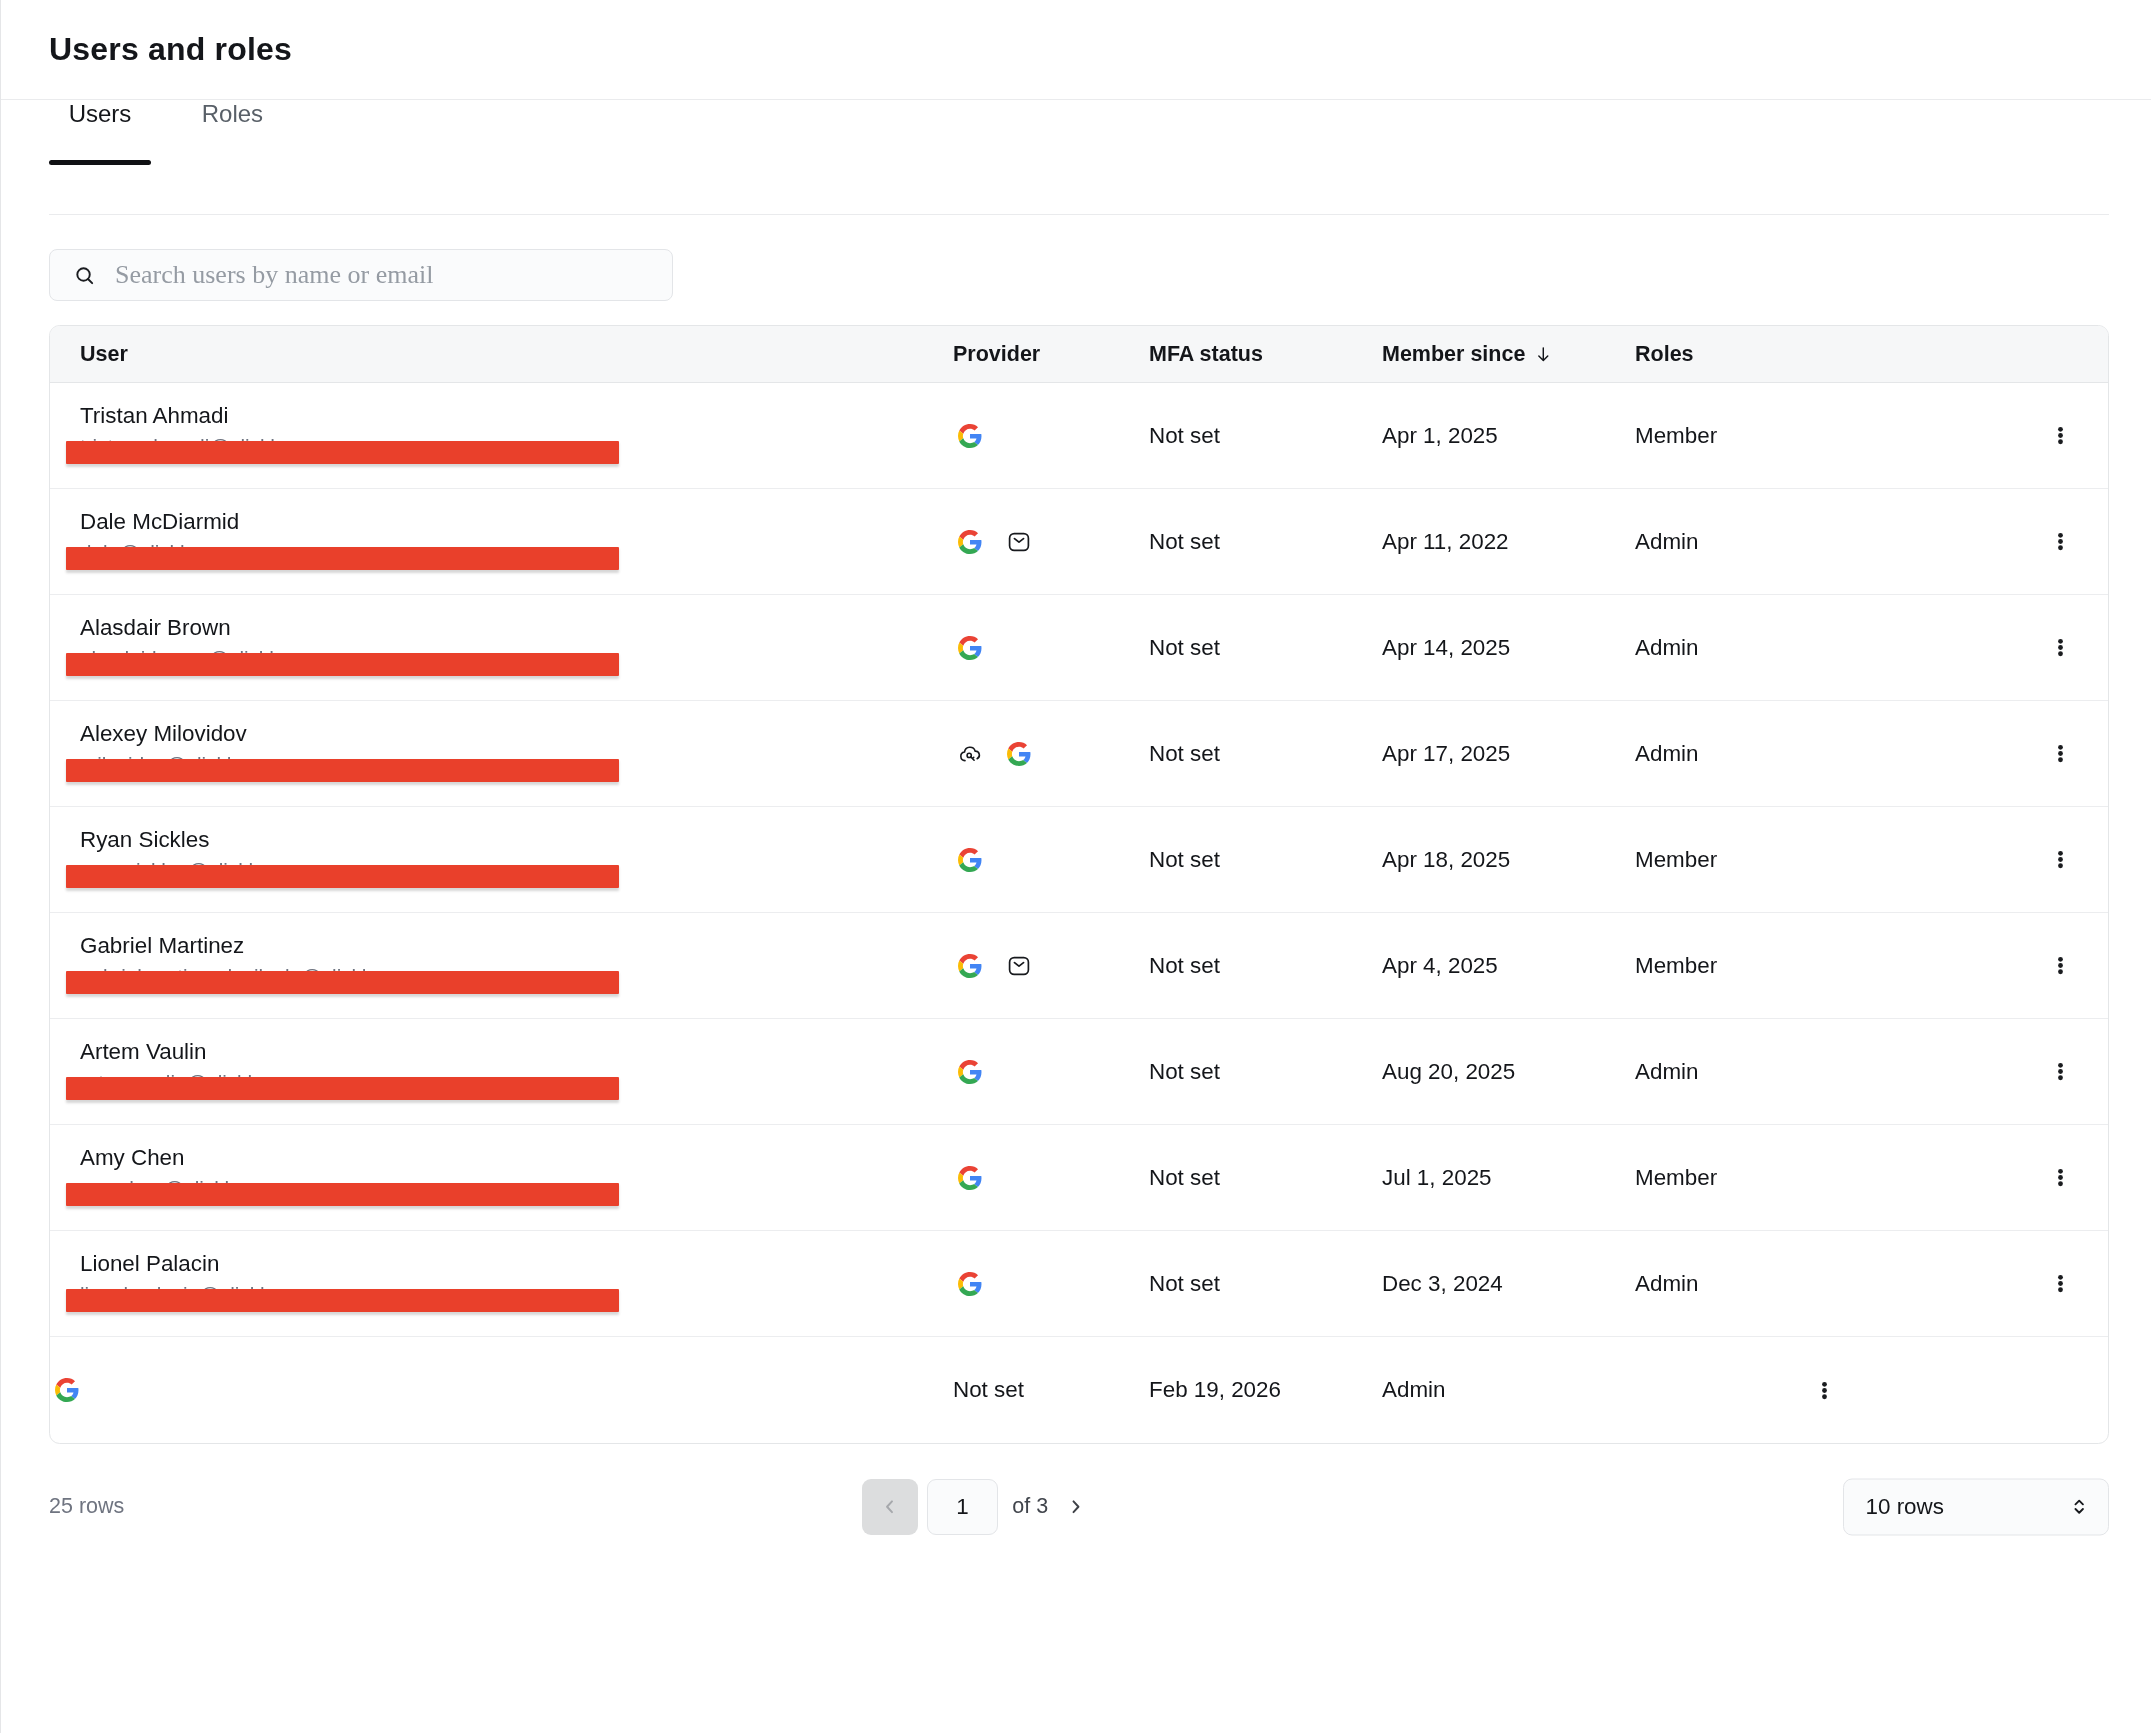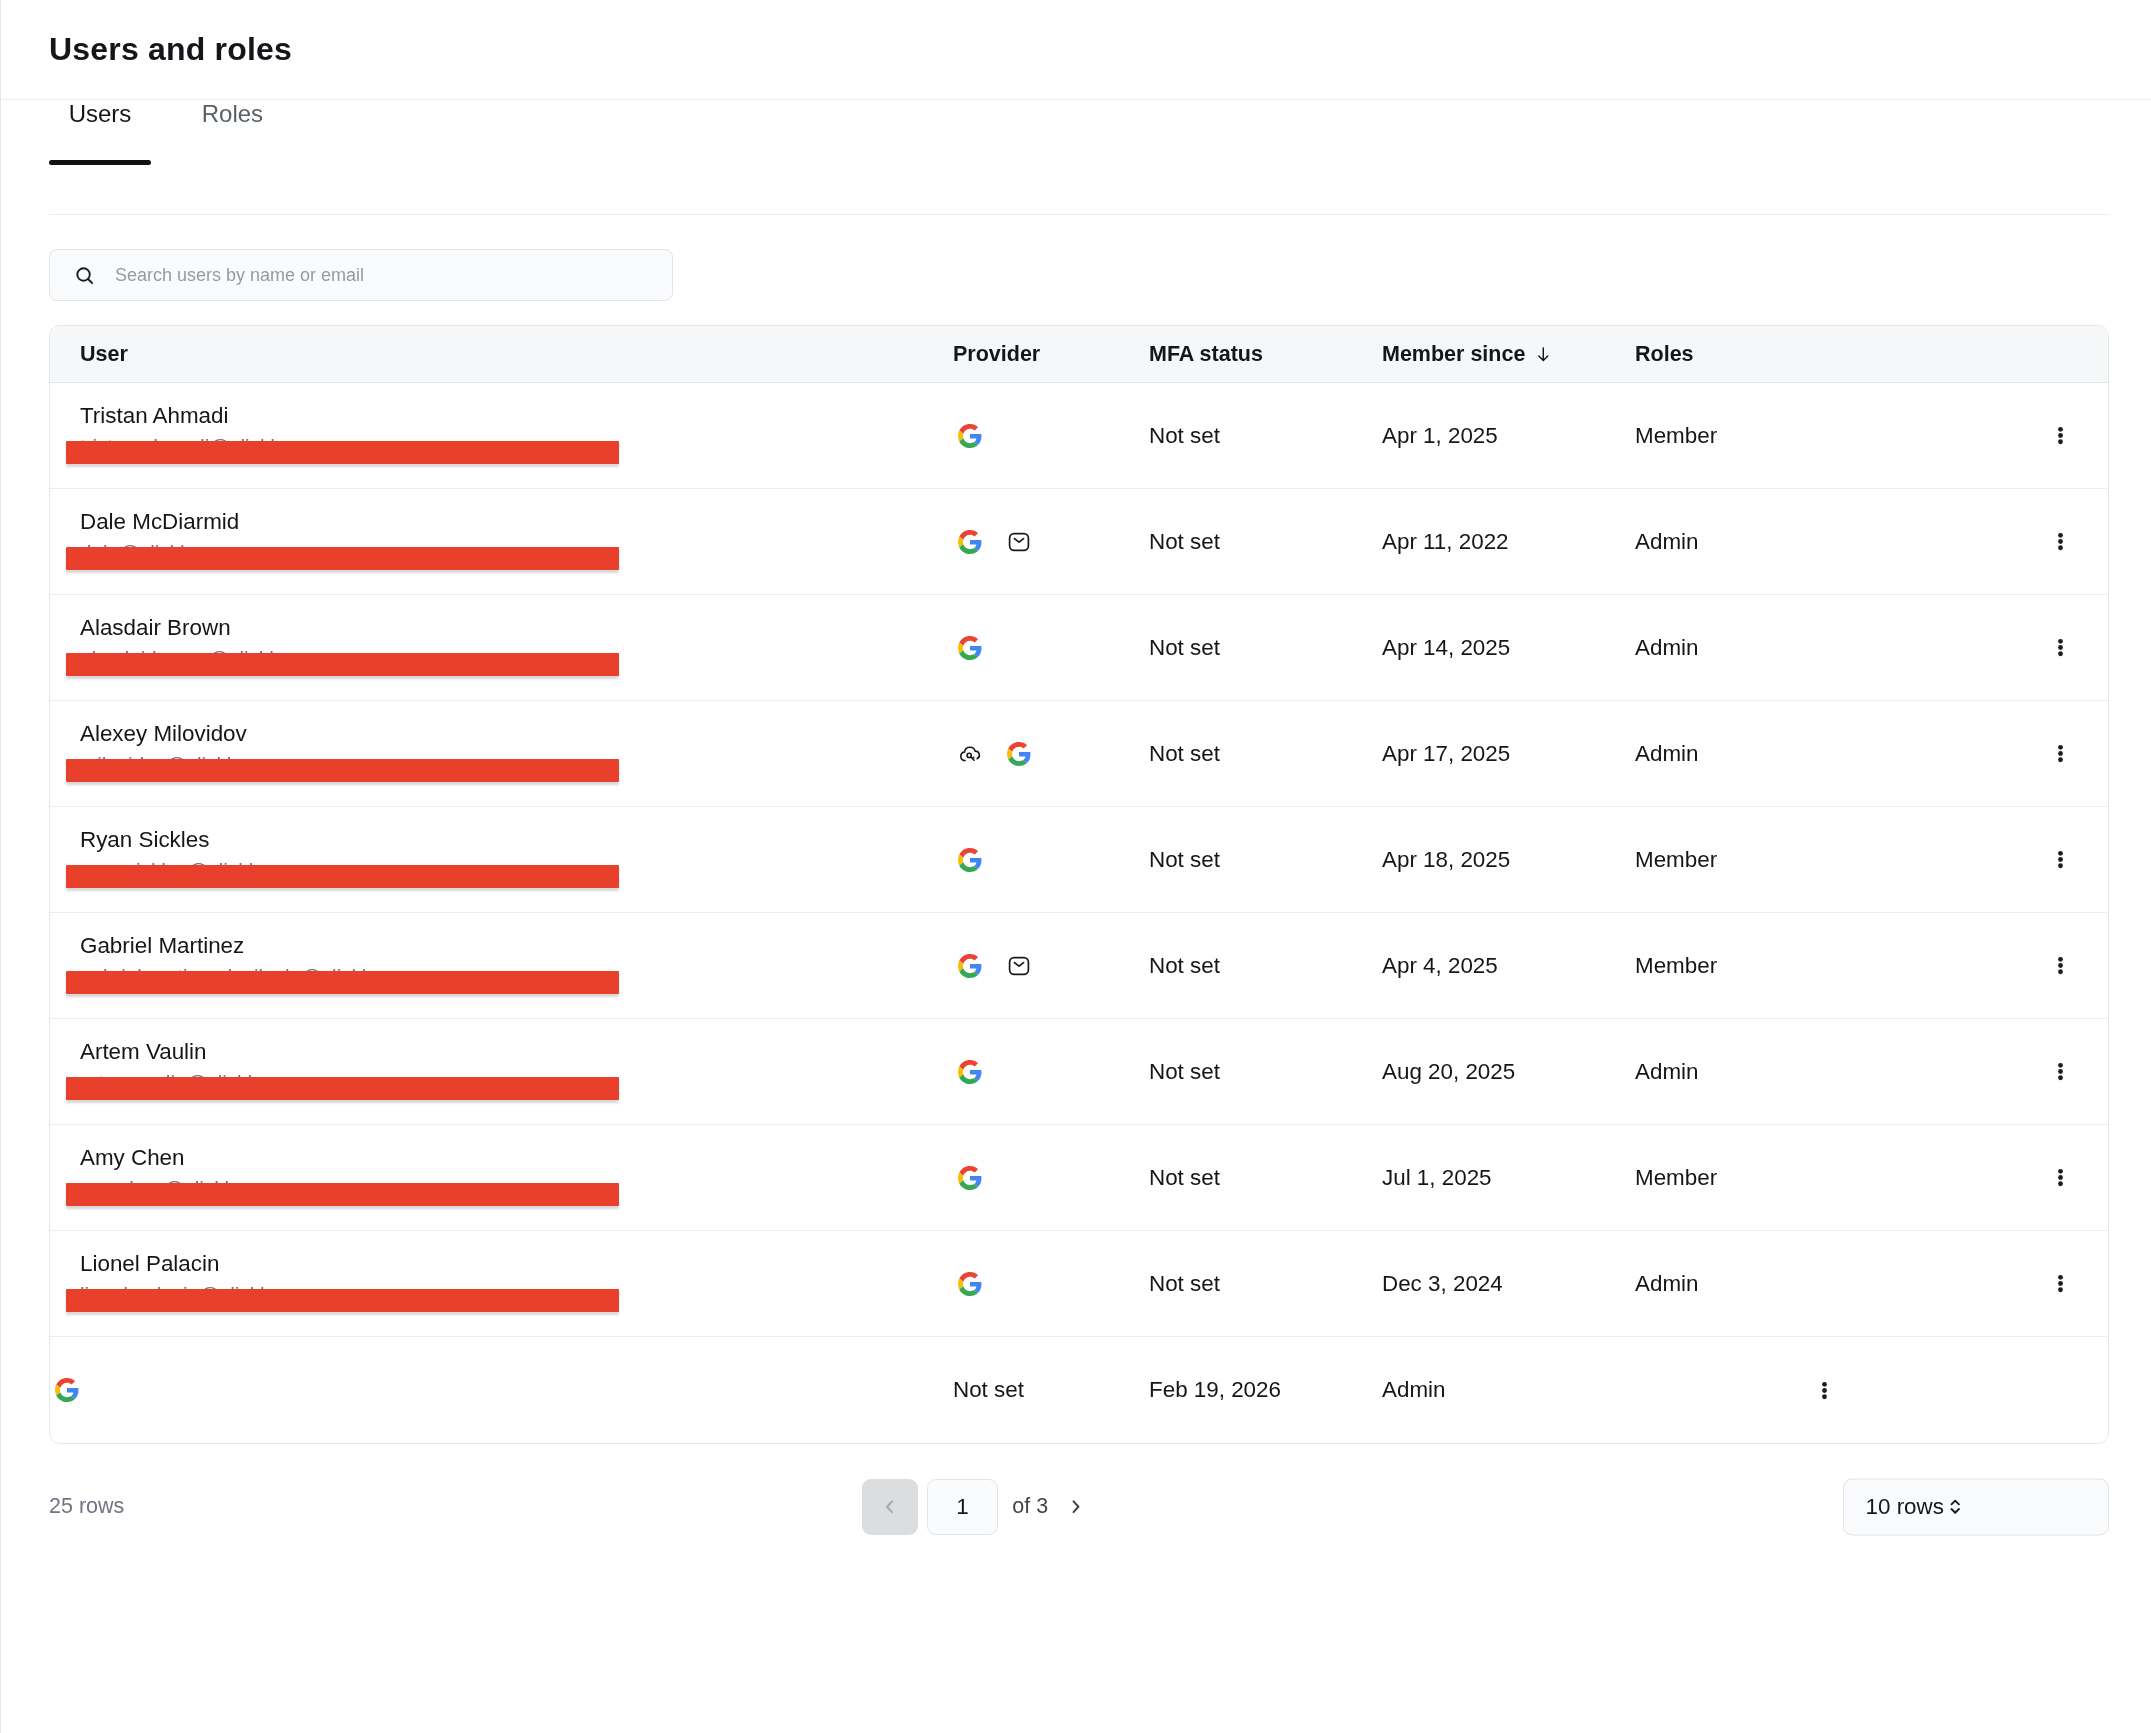--- a/index.html
+++ b/index.html
@@ -16,22 +16,22 @@
   
   .tabbar { height:115px; display:flex; align-items:flex-start; border-bottom:0.9px solid #EAEBED;gap:31px; }
   .tab { position:relative; padding:0 19.7px 34px 19.7px; font-size:24px; color:#596068; cursor:pointer; }
   .tab.active { color:#14161A; font-weight:500; }
   .tab.active::after { content:""; position:absolute; left:0; right:0; bottom:-2.7px; height:4.5px; background:#101114; border-radius:2.7px; }
 
   
   .search-box { margin-top:34px; width:624px; height:52px; background:#FAFBFC; border:0.9px solid #E3E5E8;
     border-radius:8px; display:flex; align-items:center; padding:0 18px 0 23px; }
   .search-box svg { flex:0 0 auto; }
-  .search-input { border:none; outline:none; background:transparent; font-size:18px; margin-left:19px; width:100%;
-    color:#14161A; font-family:Liberation Sans, sans-serif; }
+  .search-input { border:none; outline:none; background:transparent; font-size:26px; margin-left:19px; width:100%;
+    color:#14161A; font-family:Liberation Serif, serif; }
   .search-input::placeholder { color:#959BA3; }
 
   
   .table-card { margin-top:24px; border:0.9px solid #E4E6E8; border-radius:10.7px; overflow:hidden; background:#fff; }
   .thead-row, .row { display:grid; grid-template-columns:903px 196px 233px 253px 378px 1fr; align-items:center; }
   .thead-row { height:57px; background:#F6F7F8; border-bottom:0.9px solid #E4E6E8; }
   .th { font-size:21.5px; font-weight:600; color:#14161A; display:flex; align-items:center; gap:7.2px; }
   .th.first { padding-left:30px; }
   .row { height:106px; border-bottom:0.9px solid #ECEDEF; }
   .row:last-child { border-bottom:none; }
@@ -54,21 +54,21 @@
   .pagination { position:absolute; left:813px; top:50%; transform:translateY(-50%); display:flex; align-items:center; }
   .pg-prev { width:56px; height:56px; border-radius:9px; background:#DCDDDE; border:none; display:flex;
     align-items:center; justify-content:center; cursor:default; }
   .pg-page { width:71px; height:56px; border-radius:9px; background:#FAFBFC; border:0.9px solid #E3E5E8;
     display:flex; align-items:center; justify-content:center; font-size:22.4px; color:#14161A; margin-left:9px; cursor:text; }
   .pg-of { font-size:21.5px; color:#41454C; margin-left:14.3px; }
   .pg-next { width:41px; height:41px; border:none; background:transparent; display:flex; align-items:center;
     justify-content:center; margin-left:7.2px; cursor:pointer; }
   .page-size { position:absolute; right:0; top:50%; transform:translateY(-50%); width:266px; height:57px;
     border:0.9px solid #E3E5E8; background:#FAFBFC; border-radius:9px; display:flex; align-items:center;
-    padding:0 18px 0 21.5px; font-size:22.4px; color:#14161A; cursor:pointer; }
+    justify-content:space-between; padding:0 18px 0 21.5px; font-size:22.4px; color:#14161A; cursor:pointer; }
 </style>
 </head>
 <body>
 
 <div class="page">
 
   <div class="topbar">
     <div class="page-title">Users and roles</div>
   </div>
 

